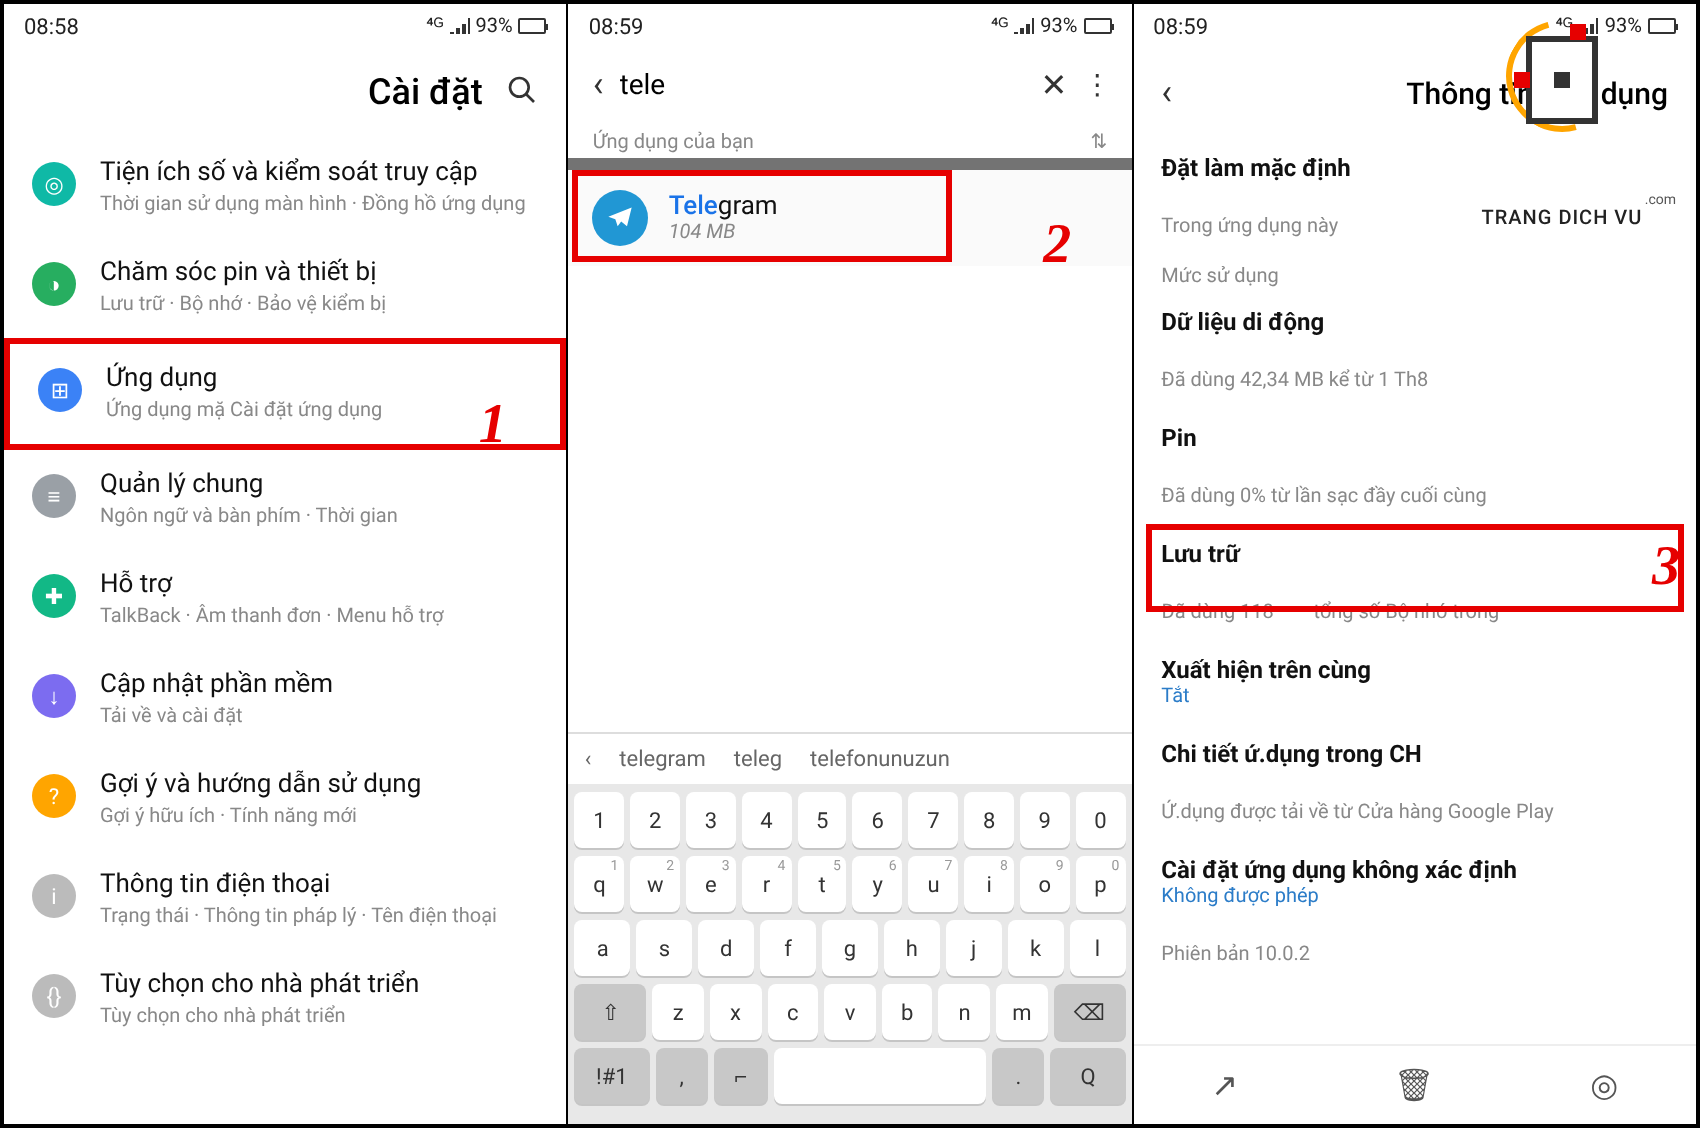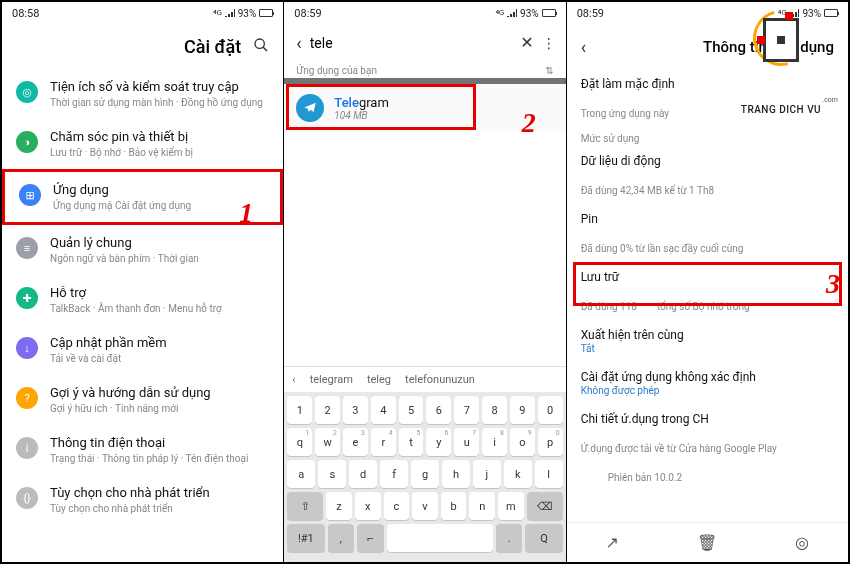--- a/index.html
+++ b/index.html
@@ -55,21 +55,21 @@
 .kb-row { display: flex; gap: 3px; margin-bottom: 4px; justify-content: center; }
 .key { background: #fff; border-radius: 4px; height: 28px; flex: 1; display: flex; align-items: center; justify-content: center; font-size: 11px; color: #333; box-shadow: 0 1px 0 rgba(0,0,0,0.15); position: relative; }
 .key-num { font-size: 7px; color: #999; position: absolute; top: 1px; right: 3px; }
 .key-wide { flex: 1.4; background: #c8c8c8; }
 .key-space { flex: 4; }
 .key-special { background: #c8c8c8; }
 
 
 .s3-body { flex: 1; overflow-y: auto; padding: 0 12px; }
 .s3-item { padding: 8px 2px; }
-.s3-title { font-size: 12px; color: #111; }
+.s3-title { font-size: 12px; color: #111; font-weight: bold; }
 .s3-sub { font-size: 10px; color: #888; margin-top: 17px; }
 .s3-sub-blue { font-size: 10px; color: #2b7cc8; margin-top: 1px; }
 .s3-sec { font-size: 10px; color: #888; padding: 6px 2px 2px; }
 .s3-footer { display: flex; justify-content: space-around; align-items: center; padding: 10px 0; border-top: 1px solid #eee; color: #555; font-size: 16px; }
 
 
 .logo-box { position: absolute; top: 6px; right: 6px; width: 122px; text-align: center; z-index: 10; background: rgba(255,255,255,0.0); pointer-events: none; }
 .logo-graphic { width: 60px; height: 60px; margin: 0 auto 2px; position: relative; }
 .logo-sq { position: absolute; border: 3px solid #333; }
 .logo-sq1 { width: 36px; height: 44px; left: 12px; top: 10px; background: #fff; }
@@ -326,28 +326,28 @@
         <div class="s3-sub"><span>Đã dùng 118</span>&nbsp;&nbsp;&nbsp;&nbsp;&nbsp;&nbsp;&nbsp;&nbsp;<span>tổng số Bộ nhớ trong</span></div>
       </div>
     </div>
     <div class="marker" style="top:266px; right:8px;">3</div>
 
     <div class="s3-item">
       <div class="s3-title">Xuất hiện trên cùng</div>
       <div class="s3-sub-blue">Tắt</div>
     </div>
     <div class="s3-item">
+      <div class="s3-title">Chi tiết ứ.dụng trong CH</div>
+      <div class="s3-sub">Ứ.dụng được tải về từ Cửa hàng Google Play</div>
+    </div>
+    <div class="s3-item">
       <div class="s3-title">Cài đặt ứng dụng không xác định</div>
       <div class="s3-sub-blue">Không được phép</div>
     </div>
-    <div class="s3-item">
-      <div class="s3-title">Chi tiết ứ.dụng trong CH</div>
-      <div class="s3-sub">Ứ.dụng được tải về từ Cửa hàng Google Play</div>
-    </div>
-    <div class="s3-sec" style="padding-top:10px;margin-left:27px;">Phiên bản 10.0.2</div>
+    <div class="s3-sec" style="padding-top:10px;">Phiên bản 10.0.2</div>
   </div>
   <div class="s3-footer">
     <span>↗</span>
     <span>🗑</span>
     <span>◎</span>
   </div>
 </div>
 
 </div>
 

